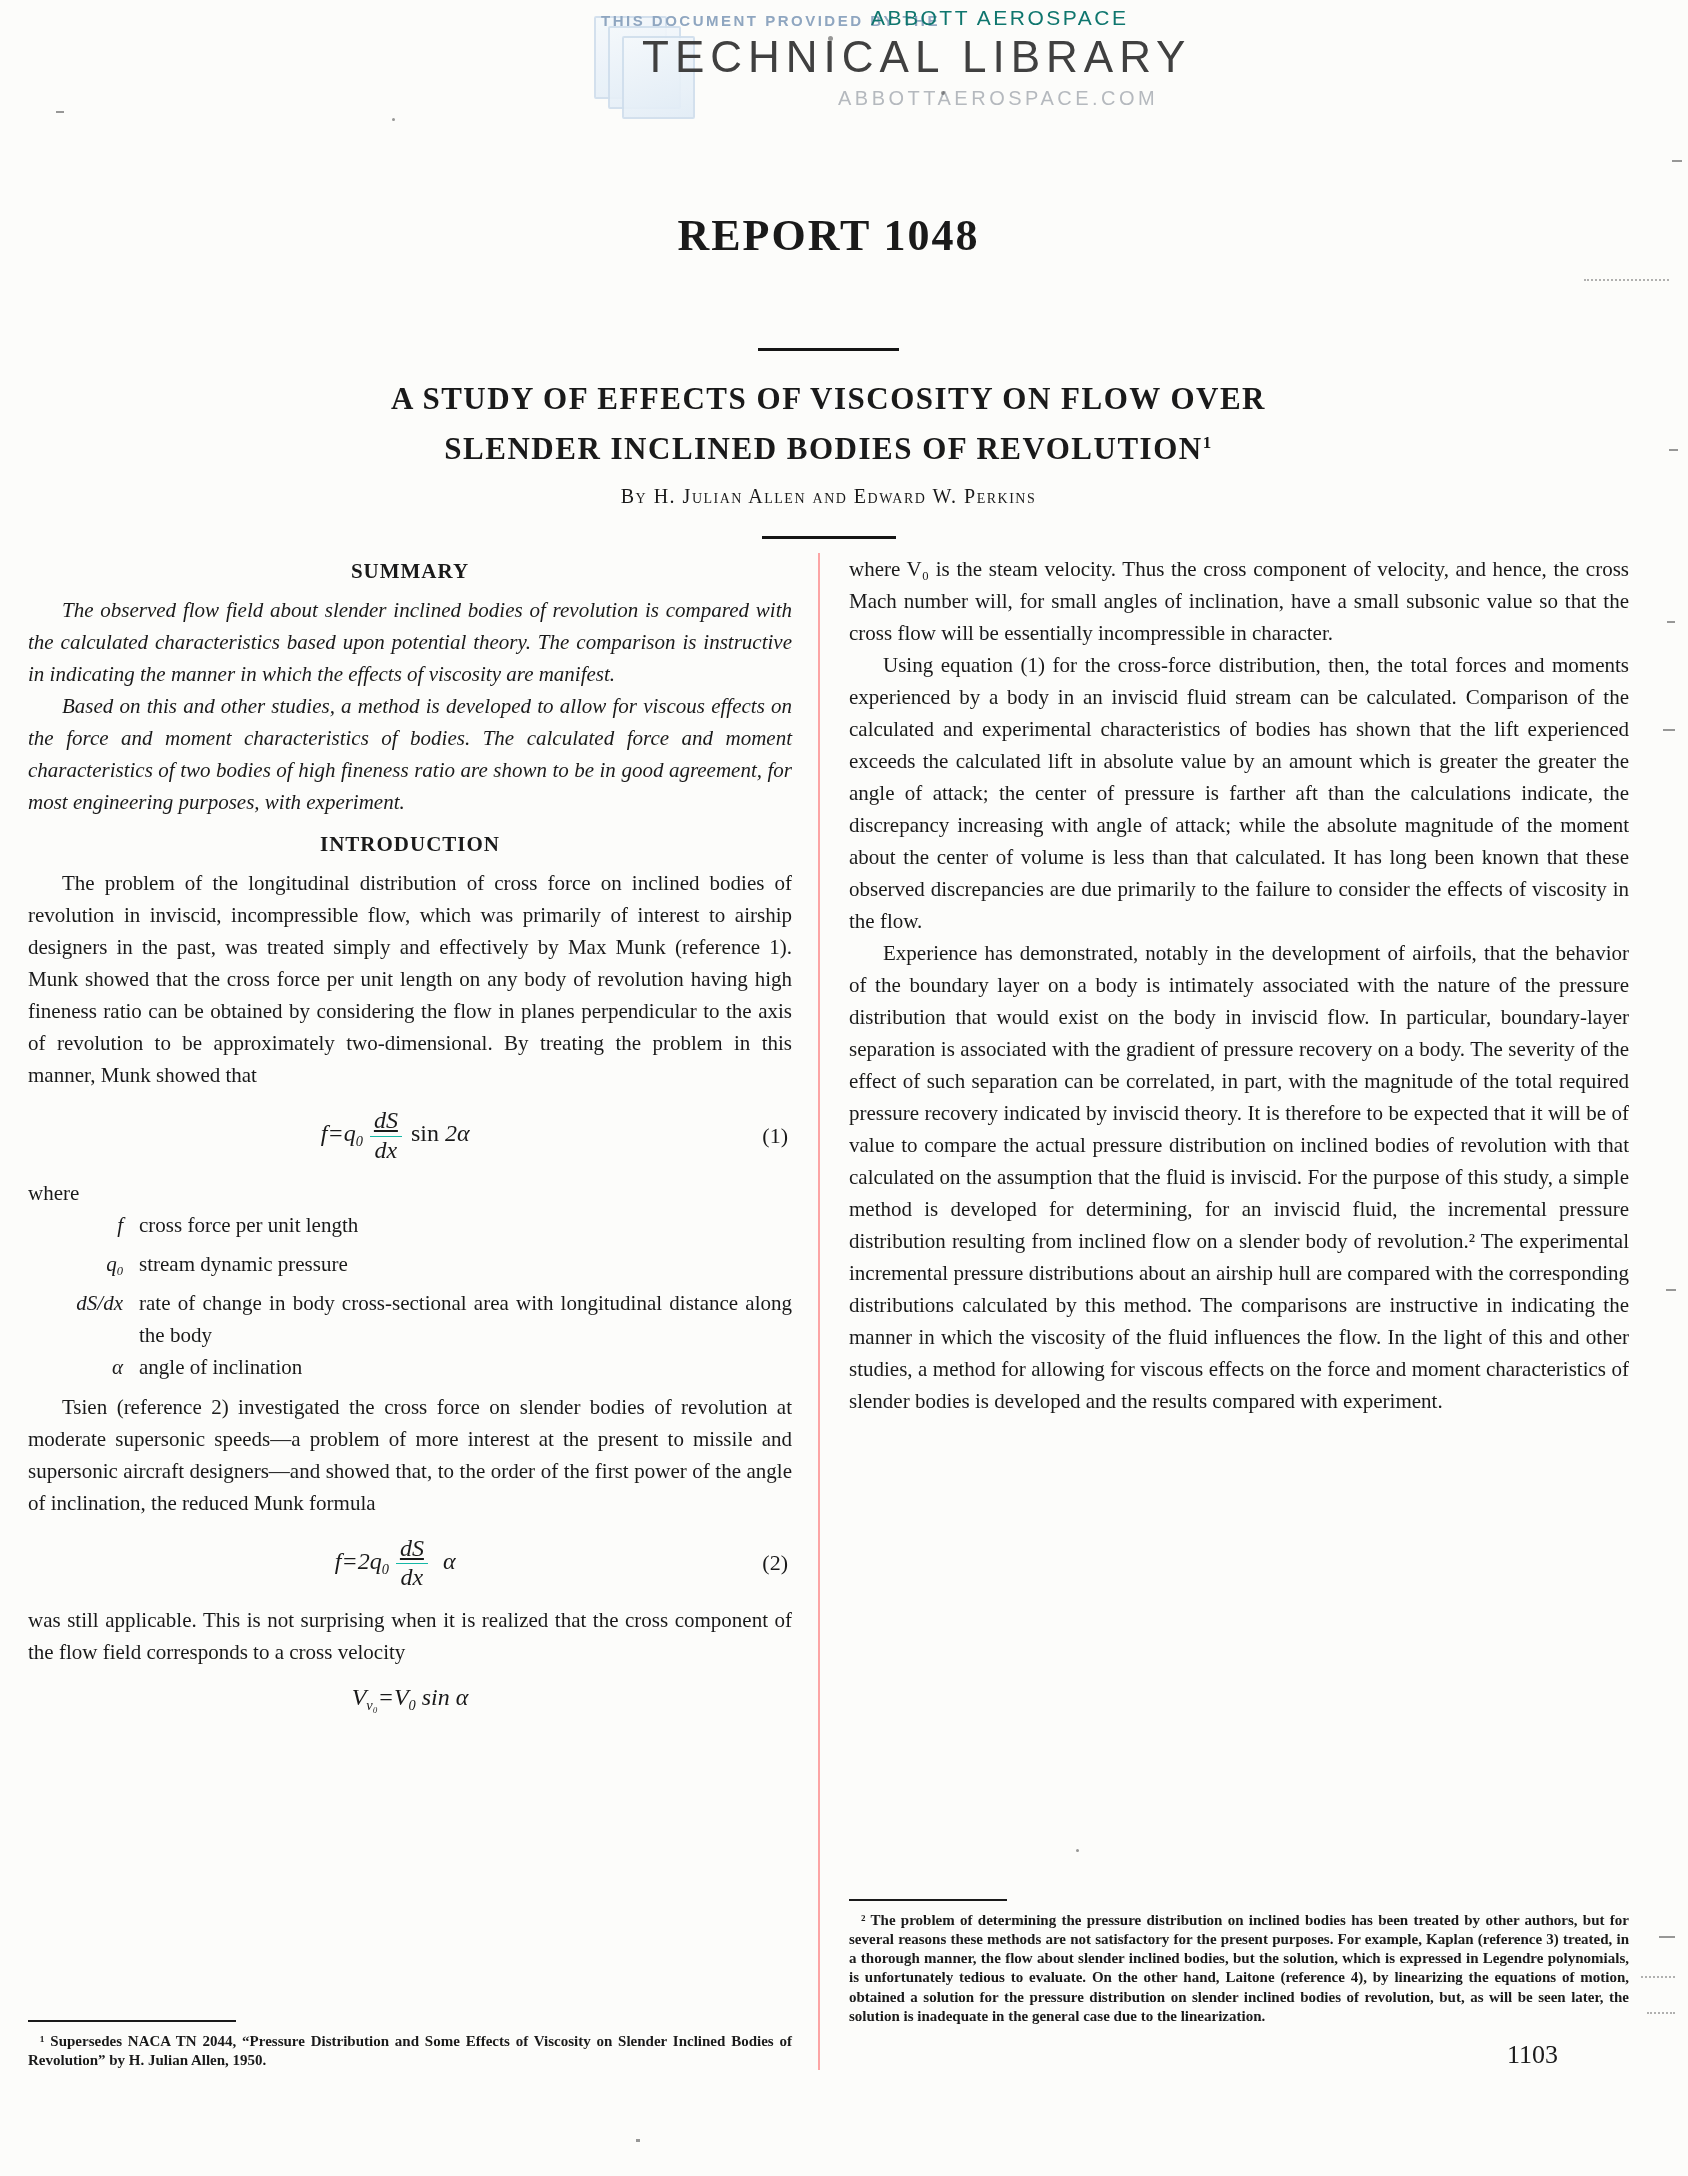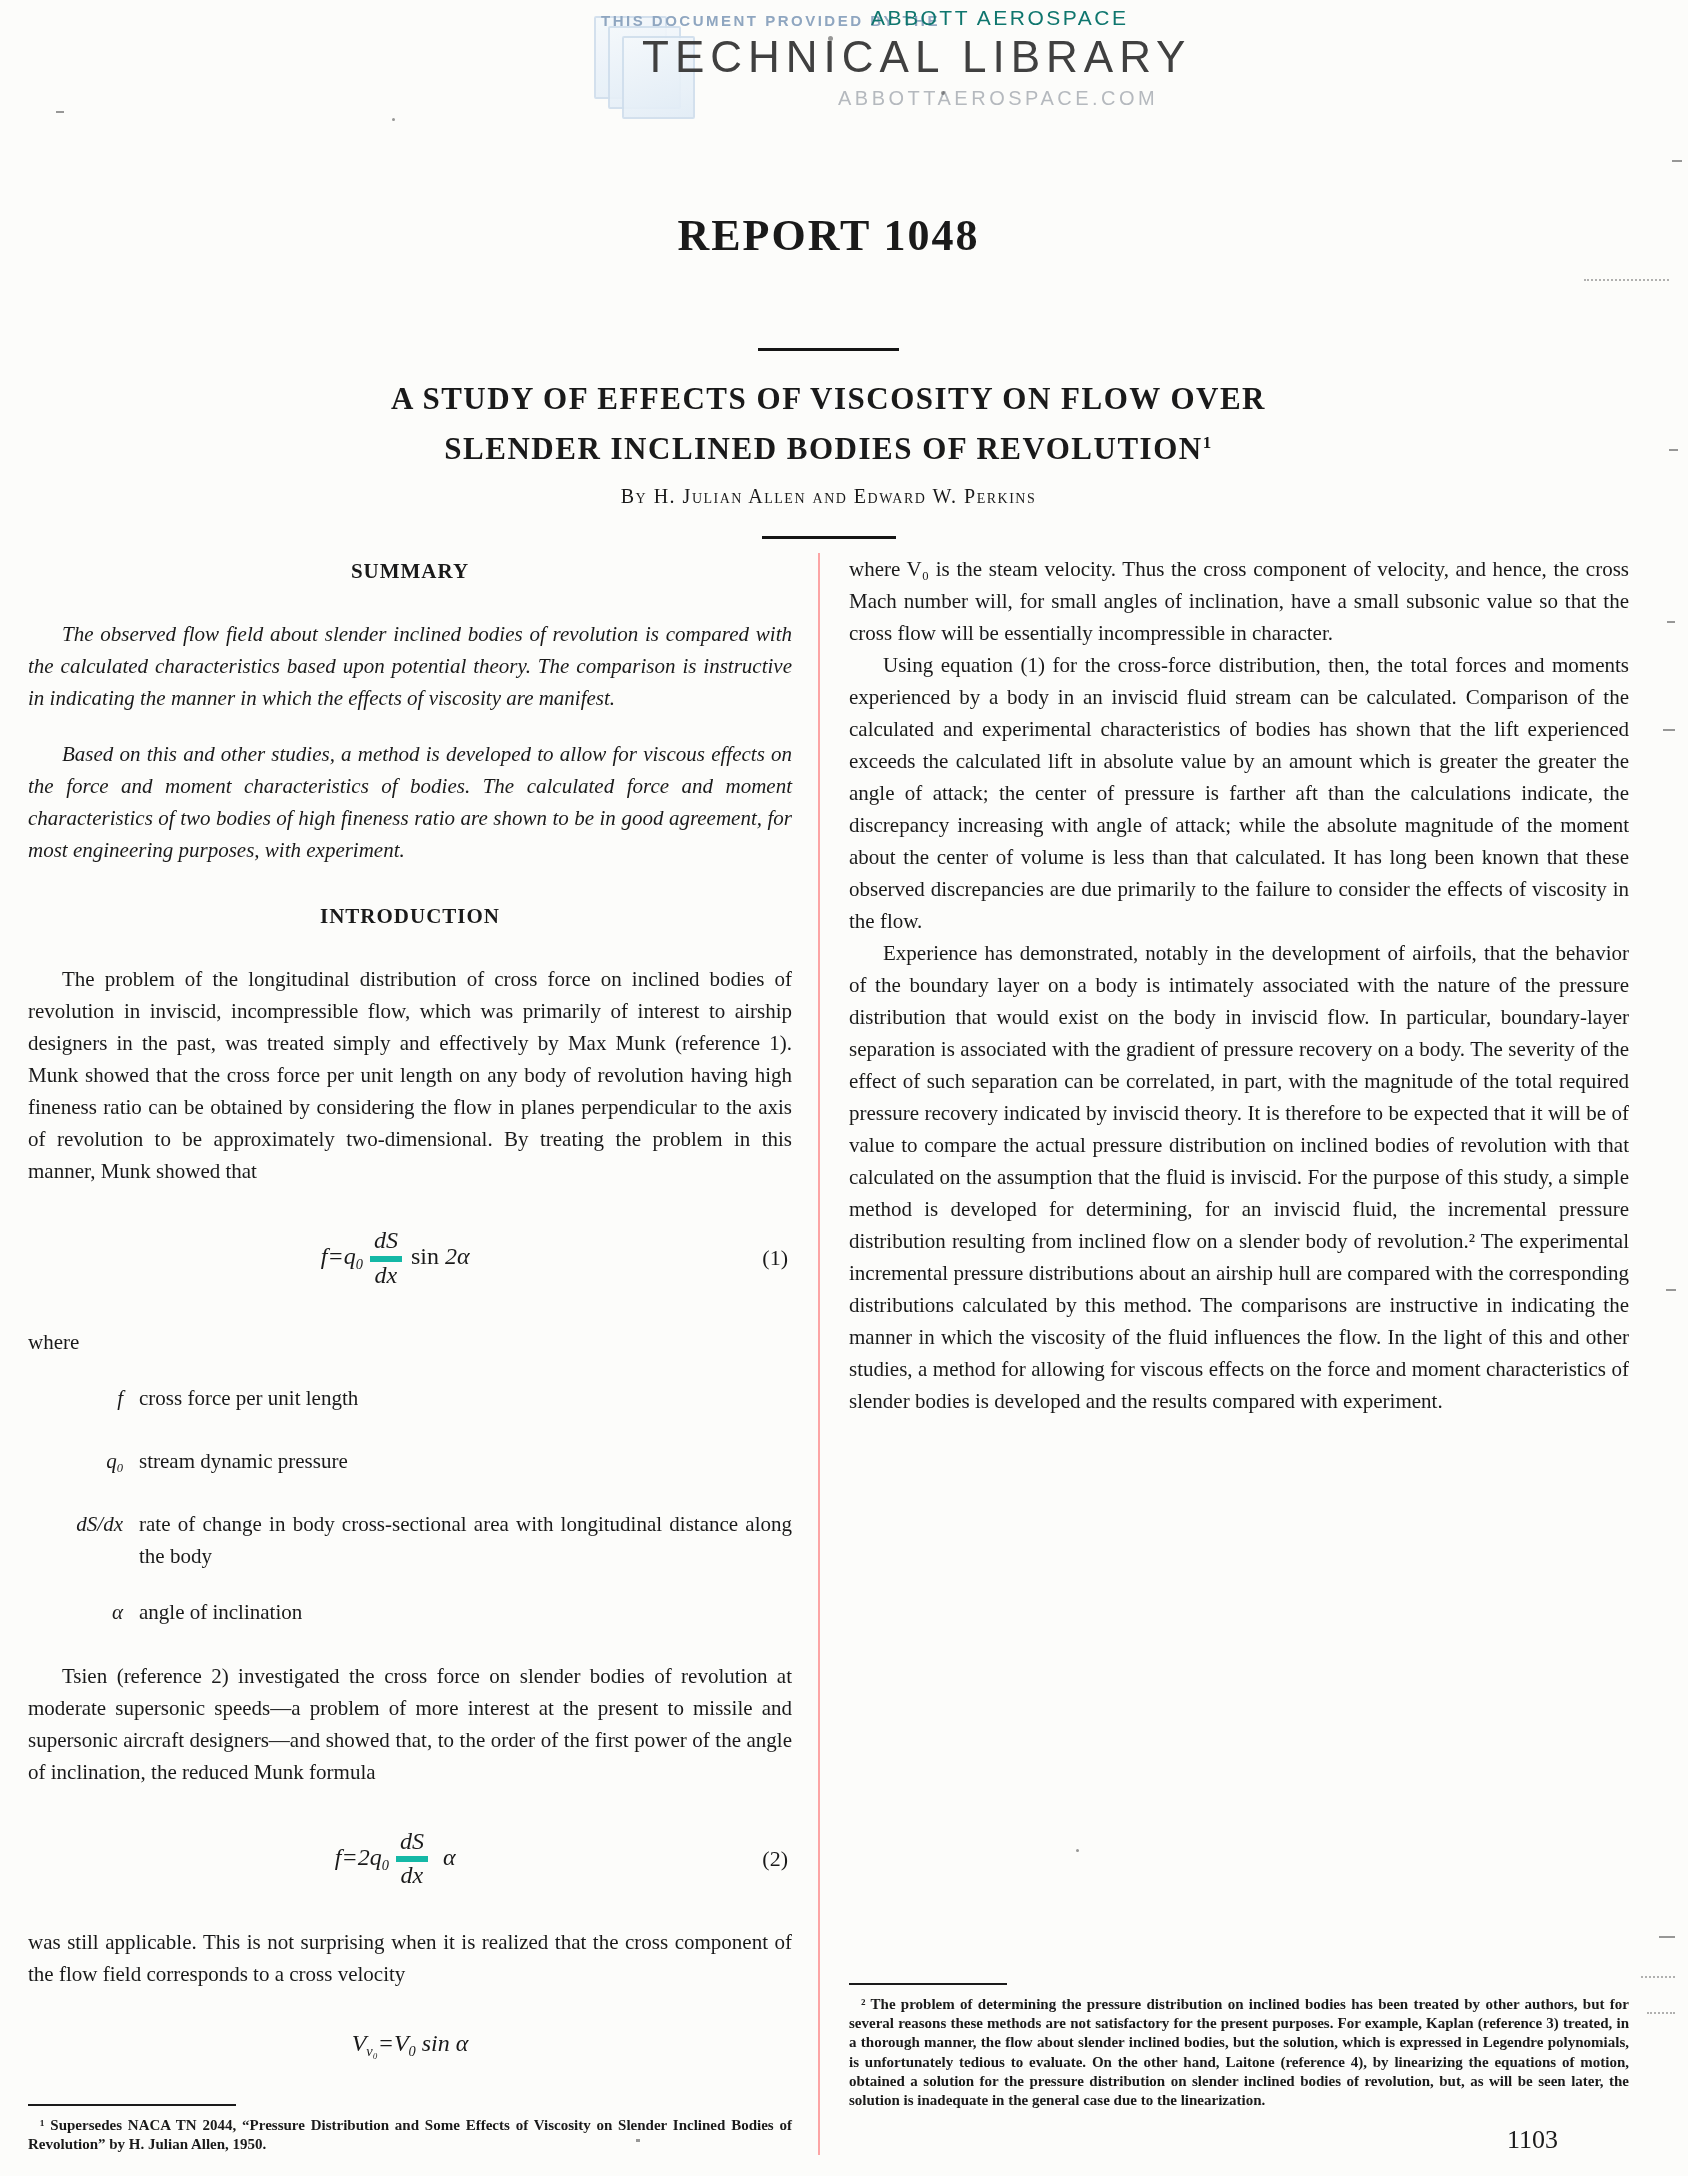--- a/index.html
+++ b/index.html
@@ -24,36 +24,36 @@
   .content{width:1601px;margin-left:28px;}
   .report-no{margin:0;padding-top:210px;text-align:center;font-size:44px;font-weight:bold;letter-spacing:2px;}
   .rule1{width:141px;height:3px;background:#151515;margin:87px auto 26px auto;}
   .main-title{text-align:center;font-weight:bold;font-size:31px;line-height:44px;letter-spacing:1.5px;margin:0;}
   .main-title sup{font-size:17px;}
   .byline{text-align:center;font-size:20px;margin-top:14px;font-variant:small-caps;letter-spacing:1.5px;}
   .rule2{width:134px;height:3px;background:#151515;margin:28px auto 0 auto;}
 
   
   .columns{display:flex;align-items:stretch;margin-top:14px;min-height:1517px;}
-  .col-left{width:764px;display:flex;flex-direction:column;gap:24px;}
+  .col-left{width:764px;display:flex;flex-direction:column;}
   .col-right{flex:1;margin-left:26px;border-left:2px solid #fca5a5;padding-left:29px;
              display:flex;flex-direction:column;}
 
   .bt{font-size:21px;line-height:32px;text-align:justify;margin:0;}
   .indent{text-indent:34px;}
   .ital{font-style:italic;}
   .sec-heading{text-align:center;font-weight:bold;font-size:21px;letter-spacing:1px;margin:14px 0 10px;}
 
   
   .eq-row{display:flex;align-items:center;margin:16px 0 12px;font-size:24px;}
   .eq-body{flex:1;text-align:center;font-style:italic;}
   .eq-label{font-style:normal;font-size:22px;padding-right:4px;}
   .sb{font-size:0.6em;vertical-align:-0.35em;font-style:italic;}
   .frac{display:inline-block;vertical-align:middle;text-align:center;margin:0 7px;line-height:1.15;}
-  .frac .fnum{display:block;border-bottom:6px solid #14b8a6;padding:0 4px 1px;}
+  .frac .fnum{display:block;border-bottom:1px solid #14b8a6;padding:0 4px 1px;text-decoration:underline;}
   .frac .fden{display:block;}
   .fn-roman{font-style:normal;margin:0 6px 0 2px;}
 
   
   .def-row{display:flex;font-size:21px;line-height:32px;}
   .def-term{width:95px;text-align:right;padding-right:16px;font-style:italic;flex:none;}
   .def-desc{flex:1;text-align:justify;}
 
   
   .footnote-block{margin-top:auto;padding-top:8px;}

